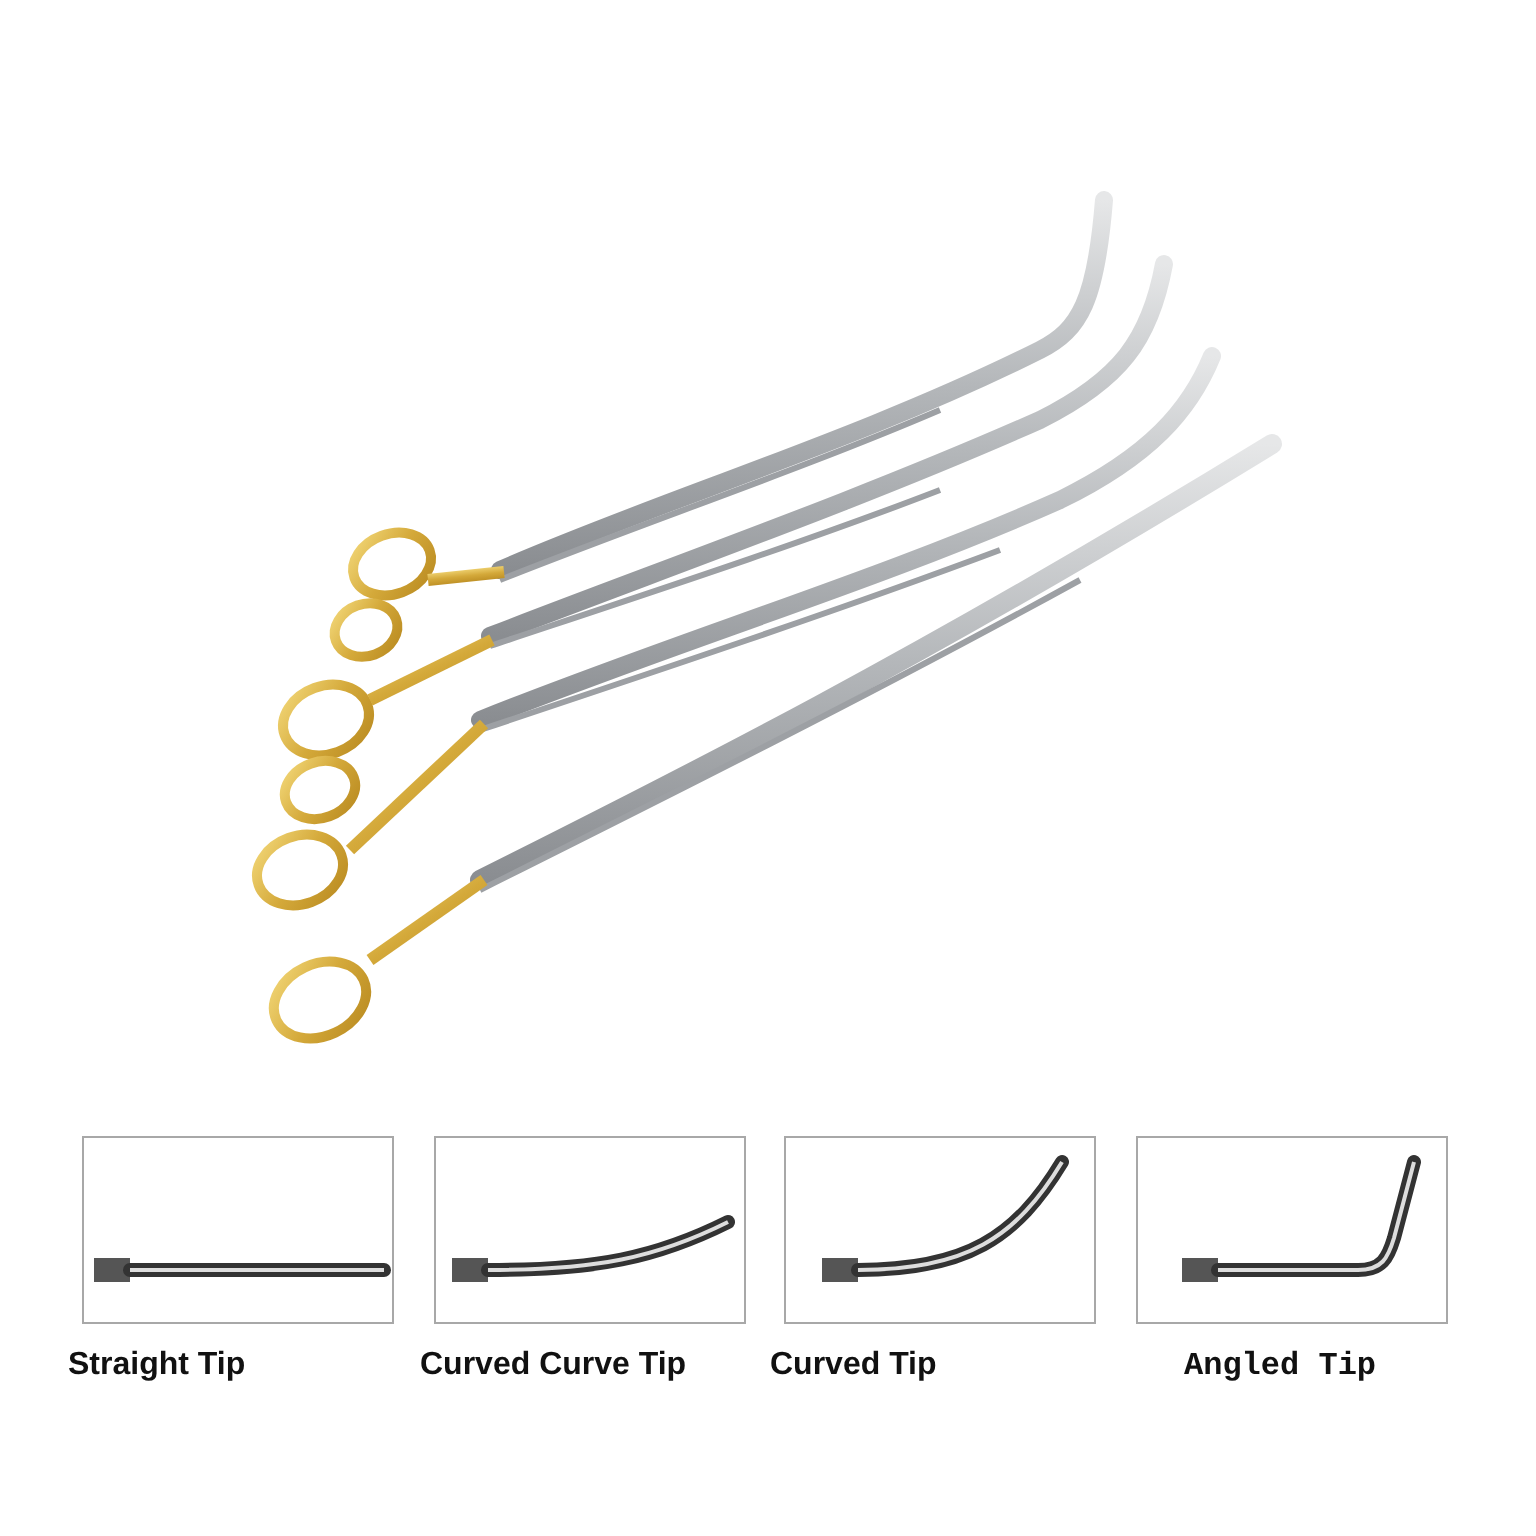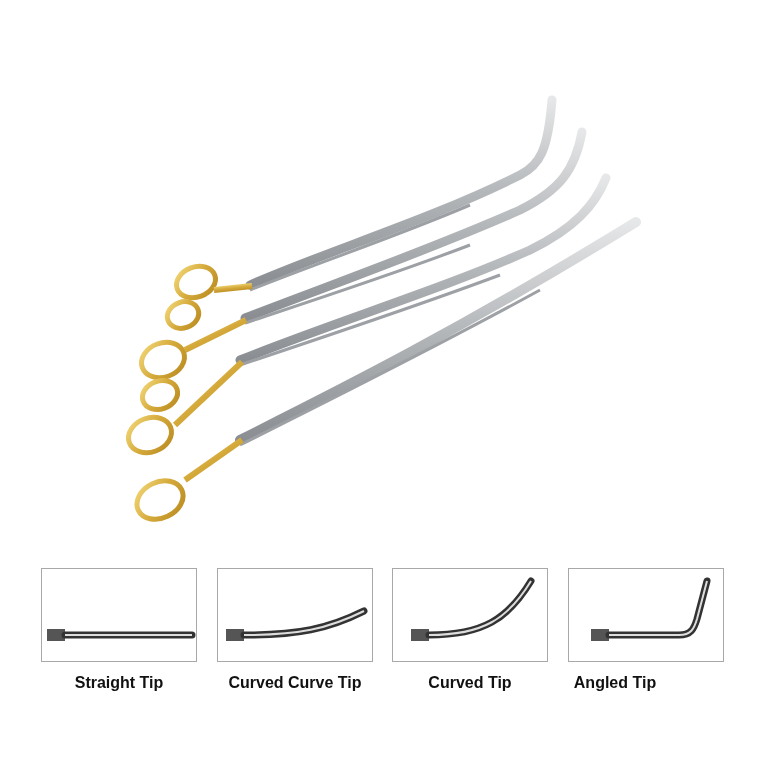--- a/index.html
+++ b/index.html
@@ -1,19 +1,19 @@
 <!DOCTYPE html>
 <html><head>
 <meta charset="utf-8">
 <style>
   html,body{margin:0;padding:0;background:#ffffff;}
   body{width:768px;height:768px;position:relative;overflow:hidden;font-family:"Liberation Sans","DejaVu Sans",sans-serif;}
   .hero{position:absolute;left:0;top:0;width:768px;height:560px;}
   .tip-box{position:absolute;top:568px;width:156px;height:94px;border:1.5px solid #a8a8a8;box-sizing:border-box;background:#fff;}
-  .tip-label{position:absolute;top:674px;width:170px;text-align:center;font-weight:bold;font-size:16px;color:#111;}
+  .tip-label{position:absolute;top:674px;width:170px;text-align:left;font-weight:bold;font-size:16px;color:#111;}
   .tip-box svg{position:absolute;left:0;top:0;}
 </style>
 </head>
 <body>
 
 <svg class="hero" width="768" height="560" viewBox="0 0 768 560">
   <defs>
     <linearGradient id="steel" x1="0" y1="0" x2="0" y2="1">
       <stop offset="0" stop-color="#e6e7e8"></stop>
       <stop offset="0.5" stop-color="#b4b7ba"></stop>
@@ -84,13 +84,13 @@
 </div>
 <div class="tip-label" style="left:385px;">Curved Tip</div>
 
 <div class="tip-box" style="left:568px;">
   <svg width="156" height="94">
     <rect x="22" y="60" width="18" height="12" fill="#555"></rect>
     <path d="M40,66 L110,66 C122,66 125,60 128,50 L138,12" fill="none" stroke="#333" stroke-width="7" stroke-linecap="round"></path>
     <path d="M40,66 L110,66 C122,66 125,60 128,50 L138,12" fill="none" stroke="#ddd" stroke-width="2"></path>
   </svg>
 </div>
-<div class="tip-label" style="left:530px;">Angled Tip</div>
+<div class="tip-label" style="left:592px;font-family:Liberation Mono, monospace;">Angled Tip</div>
 
 </body></html>

